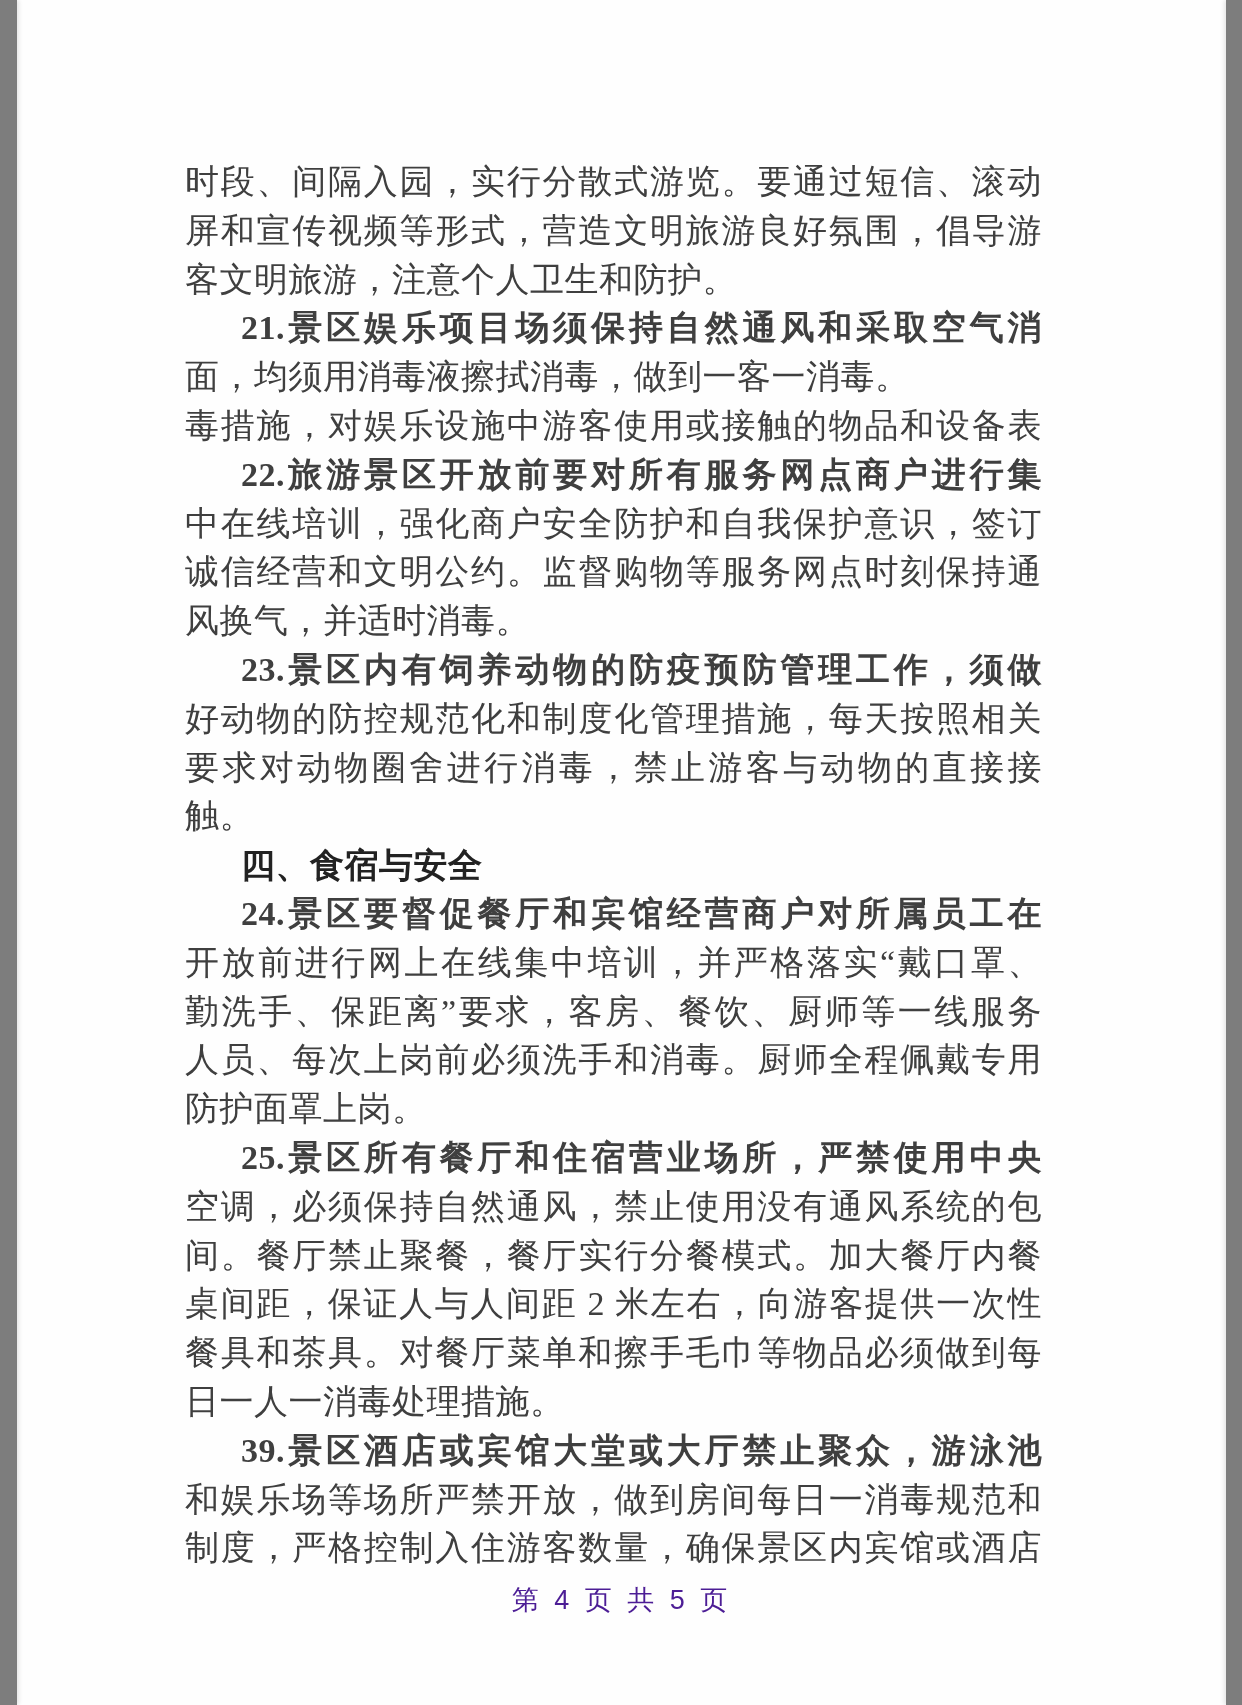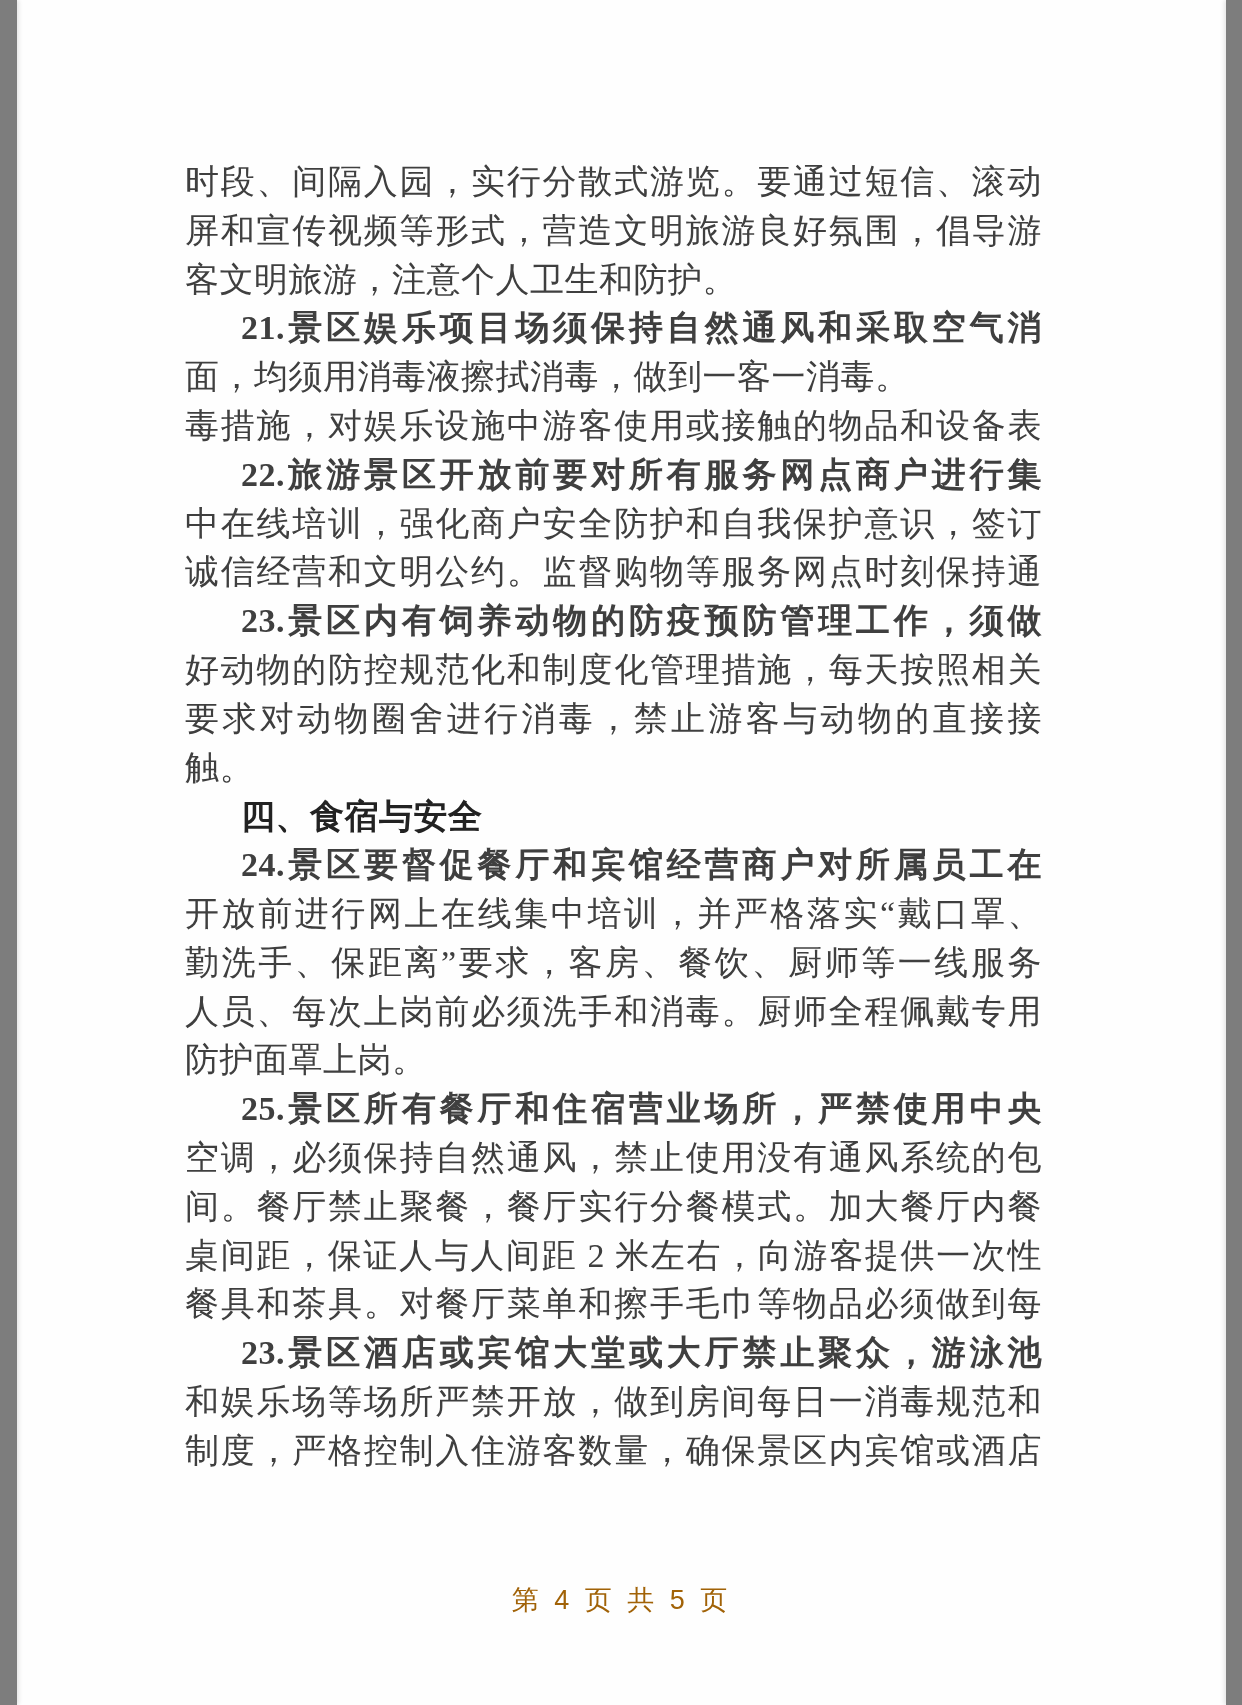--- a/index.html
+++ b/index.html
@@ -74,54 +74,56 @@
   }
   .footer {
     position: absolute;
     left: 0;
     right: 0;
     top: 1582px;
     text-align: center;
     font-family: "Liberation Sans", "DejaVu Sans", sans-serif;
     font-size: 27px;
     letter-spacing: 4px;
-    color: #a16207;
+    color: #4c1d95;
   }
 </style>
 </head>
 <body>
 
 <div class="stage">
   <div class="edge-bar left"></div>
   <div class="edge-bar right"></div>
   <div class="page">
     <div class="textblock">
         <div class="line just">时段、间隔入园，实行分散式游览。要通过短信、滚动</div>
         <div class="line just">屏和宣传视频等形式，营造文明旅游良好氛围，倡导游</div>
         <div class="line">客文明旅游，注意个人卫生和防护。</div>
         <div class="line just ind">21.景区娱乐项目场须保持自然通风和采取空气消</div>
         <div class="line">面，均须用消毒液擦拭消毒，做到一客一消毒。</div>
         <div class="line just">毒措施，对娱乐设施中游客使用或接触的物品和设备表</div>
         <div class="line just ind">22.旅游景区开放前要对所有服务网点商户进行集</div>
         <div class="line just">中在线培训，强化商户安全防护和自我保护意识，签订</div>
         <div class="line just">诚信经营和文明公约。监督购物等服务网点时刻保持通</div>
+        <div class="line">风换气，并适时消毒。</div>
         <div class="line just ind">23.景区内有饲养动物的防疫预防管理工作，须做</div>
         <div class="line just">好动物的防控规范化和制度化管理措施，每天按照相关</div>
         <div class="line just">要求对动物圈舍进行消毒，禁止游客与动物的直接接</div>
         <div class="line">触。</div>
         <div class="line ind hd">四、食宿与安全</div>
         <div class="line just ind">24.景区要督促餐厅和宾馆经营商户对所属员工在</div>
         <div class="line just">开放前进行网上在线集中培训，并严格落实“戴口罩、</div>
         <div class="line just">勤洗手、保距离”要求，客房、餐饮、厨师等一线服务</div>
         <div class="line just">人员、每次上岗前必须洗手和消毒。厨师全程佩戴专用</div>
         <div class="line">防护面罩上岗。</div>
         <div class="line just ind">25.景区所有餐厅和住宿营业场所，严禁使用中央</div>
         <div class="line just">空调，必须保持自然通风，禁止使用没有通风系统的包</div>
         <div class="line just">间。餐厅禁止聚餐，餐厅实行分餐模式。加大餐厅内餐</div>
         <div class="line just">桌间距，保证人与人间距 2 米左右，向游客提供一次性</div>
         <div class="line just">餐具和茶具。对餐厅菜单和擦手毛巾等物品必须做到每</div>
-        <div class="line just ind">23.景区酒店或宾馆大堂或大厅禁止聚众，游泳池</div>
+        <div class="line">日一人一消毒处理措施。</div>
+        <div class="line just ind">39.景区酒店或宾馆大堂或大厅禁止聚众，游泳池</div>
         <div class="line just">和娱乐场等场所严禁开放，做到房间每日一消毒规范和</div>
         <div class="line just">制度，严格控制入住游客数量，确保景区内宾馆或酒店</div>
       </div>
     <div class="footer">第 4 页 共 5 页</div>
   </div>
 </div>
 
 </body></html>

